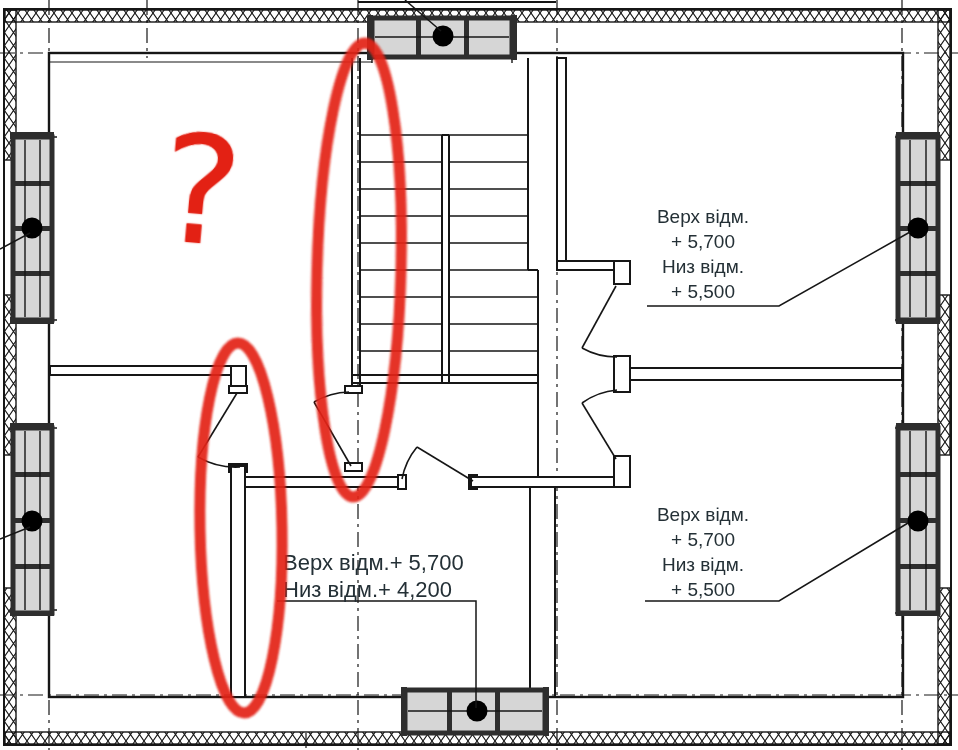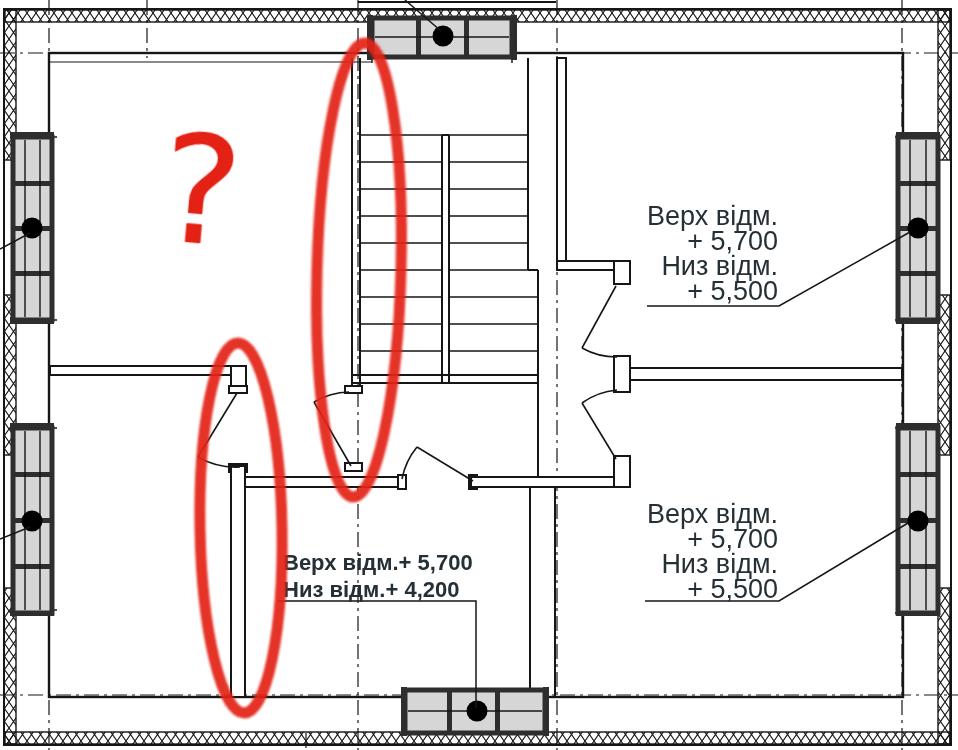--- a/index.html
+++ b/index.html
@@ -11,22 +11,22 @@
     position:relative;width:958px;height:750px;background:var(--bg);
     overflow:hidden;font-family:"Liberation Sans",sans-serif;
   }
   svg{position:absolute;left:0;top:0;}
   .ln{stroke:var(--line);fill:none;}
   .wall{fill:#ffffff;stroke:var(--line);stroke-width:2;}
   .paneR{fill:var(--pane);stroke:var(--frame);stroke-width:5;}
   .bar{fill:var(--frame);stroke:none;}
   .dot{fill:#000;stroke:none;}
   .txt{
-    position:absolute;color:var(--text);text-align:right;
-    font-size:27px;line-height:25px;white-space:nowrap;
+    position:absolute;color:var(--text);text-align:center;
+    font-size:19px;line-height:25px;white-space:nowrap;
   }
   .txt.bc{text-align:left;font-size:22px;line-height:27px;}
   .qmark{
     position:absolute;left:161px;top:116px;
     font-family:"DejaVu Sans",sans-serif;font-size:150px;line-height:1;
     color:var(--red);transform:rotate(5deg);
     text-shadow:0 0 1.5px var(--red);filter:blur(.4px);
   }
   .marker{stroke:var(--red);fill:none;stroke-width:11;stroke-linecap:round;opacity:.93;}
 </style>
@@ -222,21 +222,21 @@
     <div>+ 5,500</div>
   </div>
 
   <div class="txt" style="left:628px;top:502px;width:150px;">
     <div>Верх відм.</div>
     <div>+ 5,700</div>
     <div>Низ відм.</div>
     <div>+ 5,500</div>
   </div>
 
-  <div class="txt bc" style="left:283px;top:549px;font-weight:bold;">
+  <div class="txt bc" style="left:283px;top:549px;">
     <div>Верх відм.+ 5,700</div>
     <div>Низ відм.+ 4,200</div>
   </div>
 
   <div class="qmark">?</div>
 
   <svg width="958" height="750" viewBox="0 0 958 750">
     <g filter="url(#mk2)">
       <ellipse class="marker" cx="241" cy="528" rx="41" ry="185" transform="rotate(-1 241 528)"></ellipse>
       <ellipse class="marker" cx="359" cy="270" rx="42" ry="227" transform="rotate(1.5 359 270)"></ellipse>

